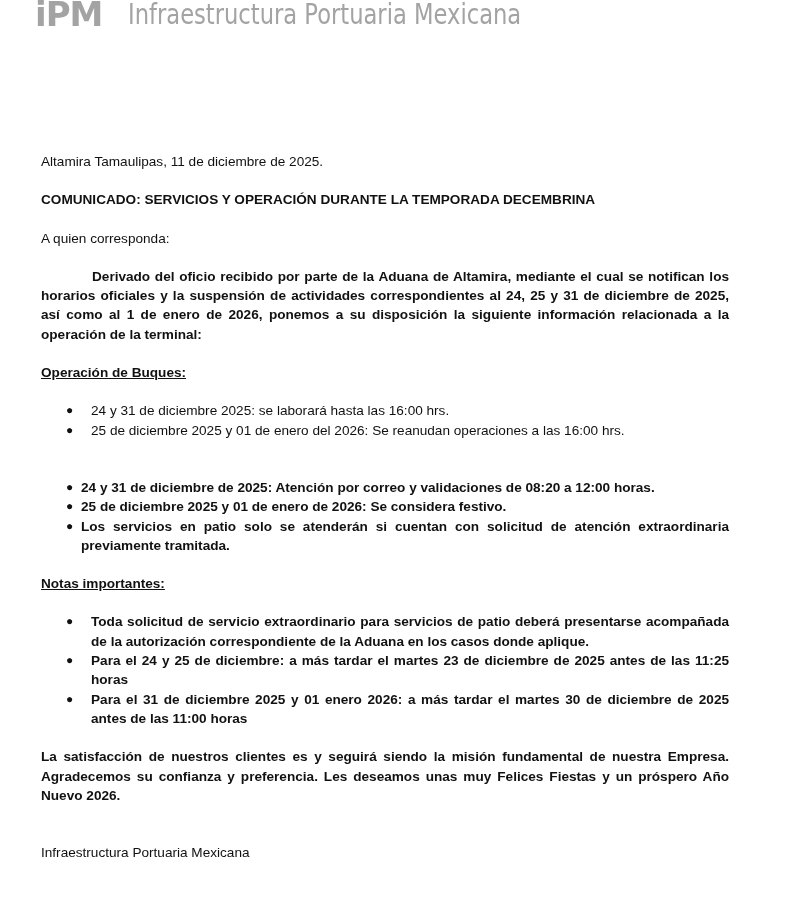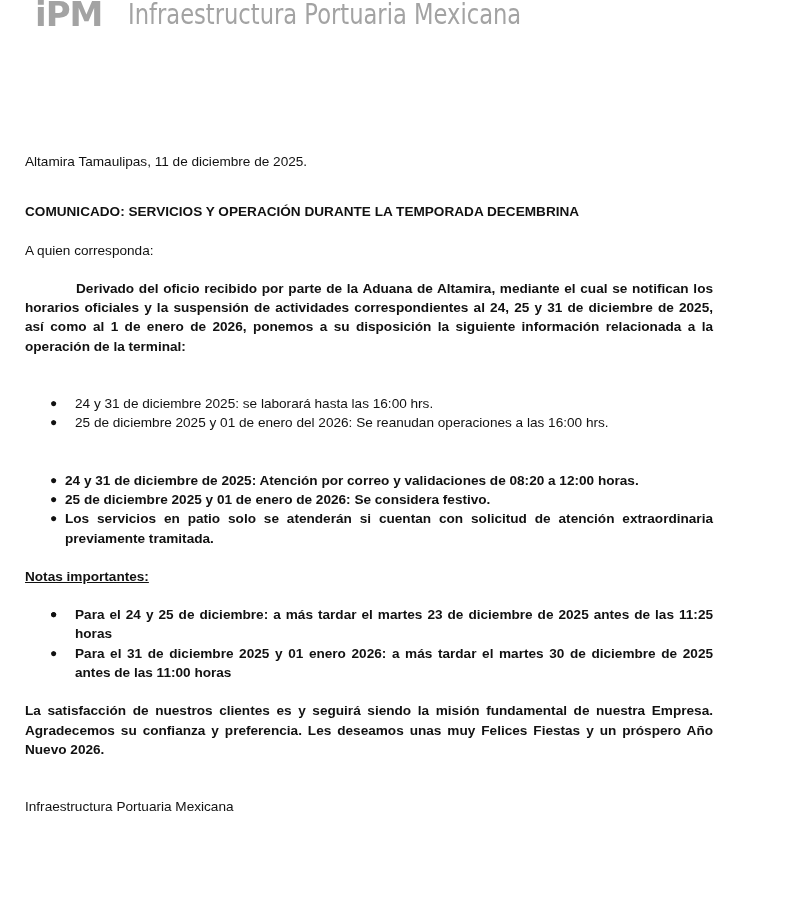--- a/index.html
+++ b/index.html
@@ -10,23 +10,23 @@
     .header { position: absolute; top: -6px; left: 35px; height: 40px; display: flex; align-items: flex-start; }
     .logo-mark {
       font-family: "DejaVu Sans", sans-serif; font-weight: bold; font-size: 34px;
       color: #a3a3a3; letter-spacing: -1px; line-height: 40px;
     }
     .logo-text {
       font-family: "DejaVu Sans", sans-serif; font-size: 29px; color: #a3a3a3;
       margin-left: 26px; line-height: 40px; transform: scaleX(0.78); transform-origin: left center;
       letter-spacing: 0px; white-space: nowrap;
     }
-    .doc { position: absolute; left: 25px; top: 152px; width: 688px; font-size: 13.6px; line-height: 19.3px; }
+    .doc { position: absolute; left: 41px; top: 152px; width: 688px; font-size: 13.6px; line-height: 19.3px; }
     .p { margin: 0; }
-    .bold { font-weight: bold; margin-top: 12px; }
+    .bold { font-weight: bold; }
     .just { text-align: justify; font-weight: bold; }
     .indent { text-indent: 51px; }
     .heading { font-weight: bold; text-decoration: underline; }
     ul { margin: 0; padding: 0; list-style: none; }
     li { position: relative; }
     li .dot { position: absolute; top: 0; font-size: 12px; }
     .list-a li { padding-left: 50px; }
     .list-a li .dot { left: 25px; }
     .list-b li { padding-left: 40px; }
     .list-b li .dot { left: 25px; }
@@ -42,39 +42,40 @@
 <div class="doc">
   <p class="p">Altamira Tamaulipas, 11 de diciembre de 2025.</p>
   <p class="p" style="height:19px"></p>
   <p class="p bold">COMUNICADO: SERVICIOS Y OPERACIÓN DURANTE LA TEMPORADA DECEMBRINA</p>
   <p class="p" style="height:19px"></p>
   <p class="p">A quien corresponda:</p>
   <p class="p" style="height:19px"></p>
   <p class="p just indent">Derivado del oficio recibido por parte de la Aduana de Altamira, mediante el cual se notifican los horarios oficiales y la suspensión de actividades correspondientes al 24, 25 y 31 de diciembre de 2025, así como al 1 de enero de 2026, ponemos a su disposición la siguiente información relacionada a la operación de la terminal:</p>
   <p class="p" style="height:19px"></p>
 
+  <p class="p heading">Operación de Buques:</p>
   <p class="p" style="height:19px"></p>
   <ul class="list-a">
     <li><span class="dot">●</span><span>24 y 31 de diciembre 2025: se laborará hasta las 16:00 hrs.</span></li>
     <li><span class="dot">●</span><span>25 de diciembre 2025 y 01 de enero del 2026: Se reanudan operaciones a las 16:00 hrs.</span></li>
   </ul>
   <p class="p" style="height:19px"></p>
 
   <p class="p" style="height:19px"></p>
   <ul class="list-b just">
     <li><span class="dot">●</span><span>24 y 31 de diciembre de 2025: Atención por correo y validaciones de 08:20 a 12:00 horas.</span></li>
     <li><span class="dot">●</span><span>25 de diciembre 2025 y 01 de enero de 2026: Se considera festivo.</span></li>
     <li><span class="dot">●</span><span>Los servicios en patio solo se atenderán si cuentan con solicitud de atención extraordinaria previamente tramitada.</span></li>
   </ul>
   <p class="p" style="height:19px"></p>
 
   <p class="p heading">Notas importantes:</p>
   <p class="p" style="height:19px"></p>
   <ul class="list-a just">
-    <li><span class="dot">●</span></li>
+    <li><span class="dot">●</span><span>Toda solicitud de servicio extraordinario para servicios de patio deberá presentarse acompañada de la autorización correspondiente de la Aduana en los casos donde aplique.</span></li>
     <li><span class="dot">●</span><b>Para el 24 y 25 de diciembre</b><span>: a más tardar el martes 23 de diciembre de 2025 antes de las 11:25 horas</span></li>
     <li><span class="dot">●</span><b>Para el 31 de diciembre 2025 y 01 enero 2026:</b><span> a más tardar el martes 30 de diciembre de 2025 antes de las 11:00 horas</span></li>
   </ul>
   <p class="p" style="height:19px"></p>
 
   <p class="p just">La satisfacción de nuestros clientes es y seguirá siendo la misión fundamental de nuestra Empresa. Agradecemos su confianza y preferencia. Les deseamos unas muy Felices Fiestas y un próspero Año Nuevo 2026.</p>
   <p class="p" style="height:19px"></p>
   <p class="p" style="height:19px"></p>
   <p class="p">Infraestructura Portuaria Mexicana</p>
 </div>

